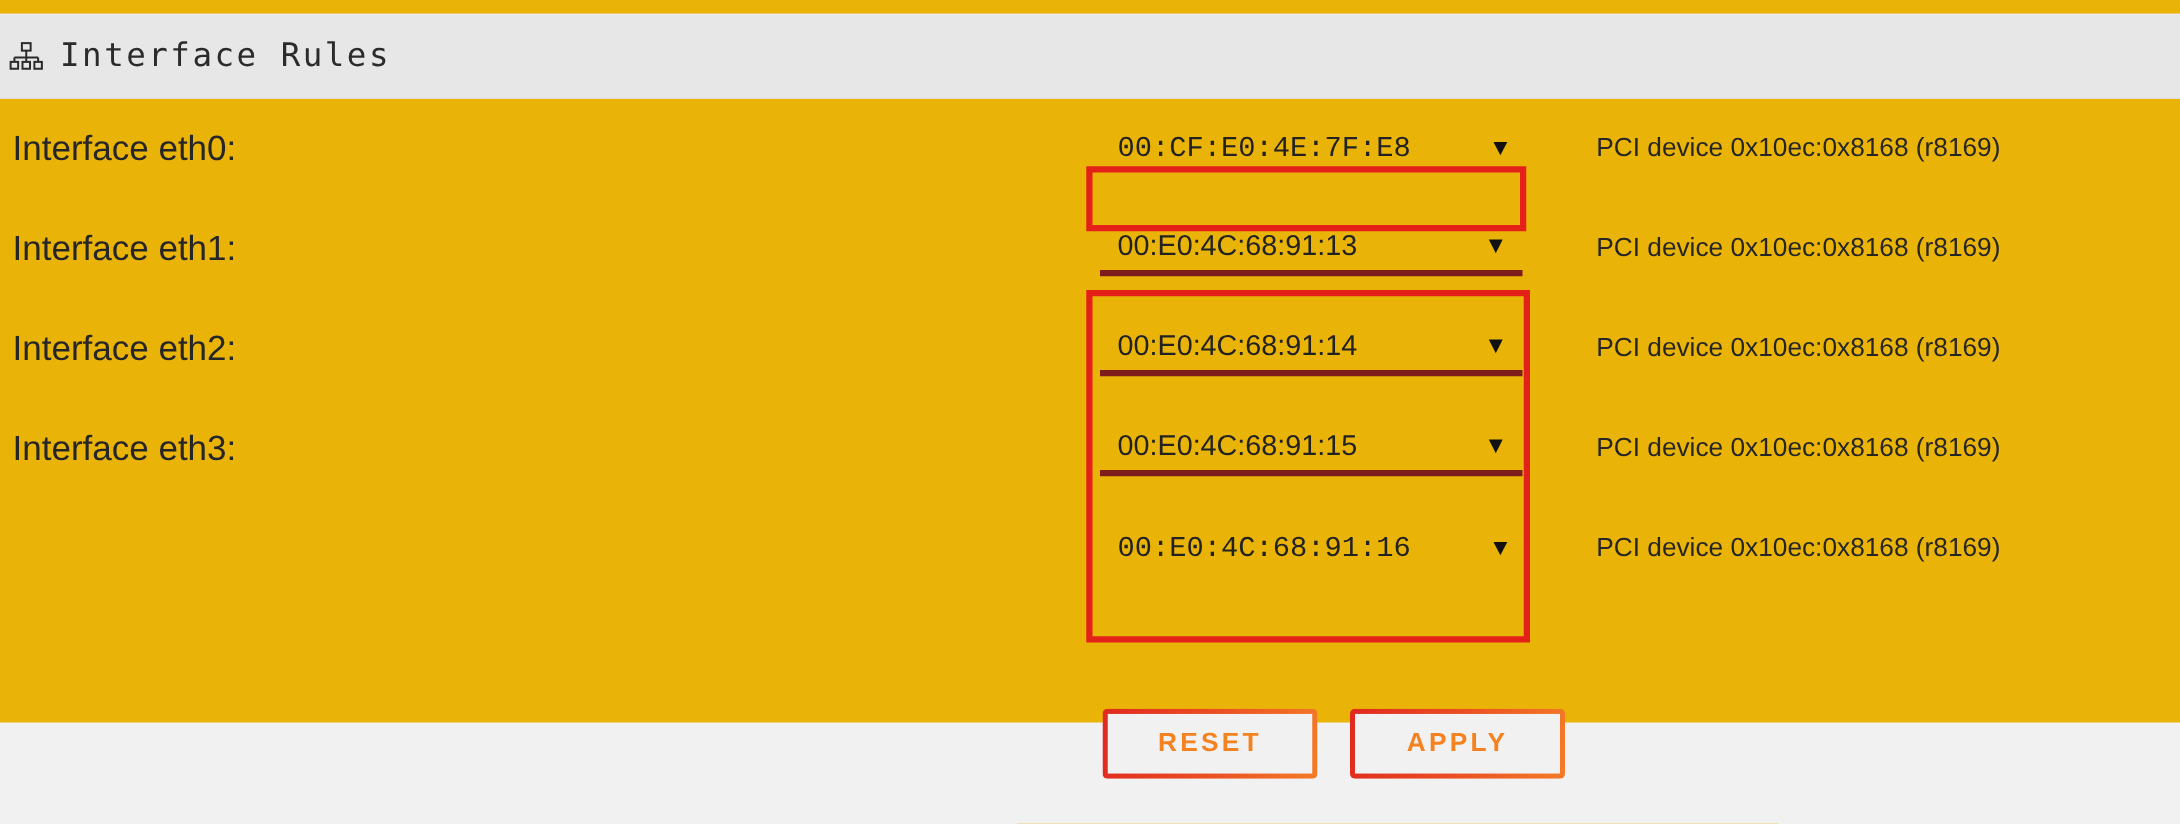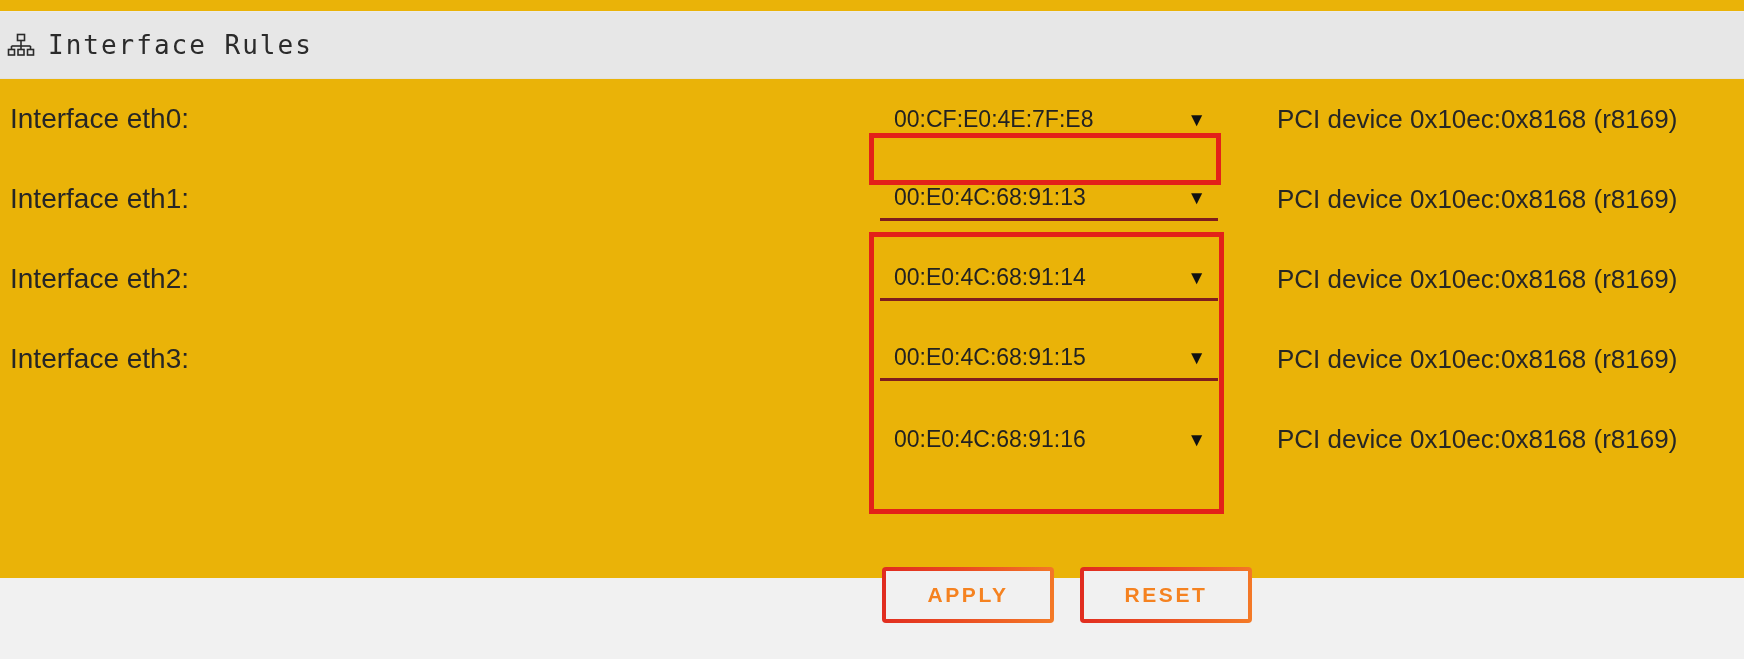--- a/index.html
+++ b/index.html
@@ -84,45 +84,46 @@
     align-items: center;
   }
   .select-box {
     position: relative;
     width: 338px;
     height: 44px;
     box-sizing: border-box;
     display: flex;
     align-items: center;
     background: transparent;
-    border-bottom: 3px solid #7f1d1d;
+    border-bottom: 5px solid #7f1d1d;
   }
   .select-box.no-rule {
     border-bottom: none;
+    font-family: Liberation Mono, monospace;
   }
   .select-value {
     font-size: 23px;
     color: #222222;
     padding-left: 14px;
     white-space: nowrap;
     flex: 1 1 auto;
   }
   .select-arrow {
     font-size: 19px;
     color: #111111;
     padding-right: 12px;
     line-height: 1;
   }
   .row-note {
     position: absolute;
     left: 1277px;
     top: 0;
     height: 80px;
     line-height: 80px;
-    font-size: 26px;
+    font-size: 21px;
     color: #262626;
     white-space: nowrap;
   }
 
   
   .hl {
     position: absolute;
     border: 5px solid #e32119;
     box-sizing: border-box;
     pointer-events: none;
@@ -252,21 +253,21 @@
       </div>
       <span class="row-note">PCI device 0x10ec:0x8168 (r8169)</span>
     </div>
 
   </div>
 
   <div class="hl" id="hl-first"></div>
   <div class="hl" id="hl-group"></div>
 
   <div class="buttons">
+    <div class="btn" id="btn-reset">
+      <span class="btn-label">RESET</span>
+    </div>
     <div class="btn" id="btn-apply">
       <span class="btn-label">APPLY</span>
     </div>
-    <div class="btn" id="btn-reset">
-      <span class="btn-label">RESET</span>
-    </div>
   </div>
 
 </div>
 
 </body></html>

